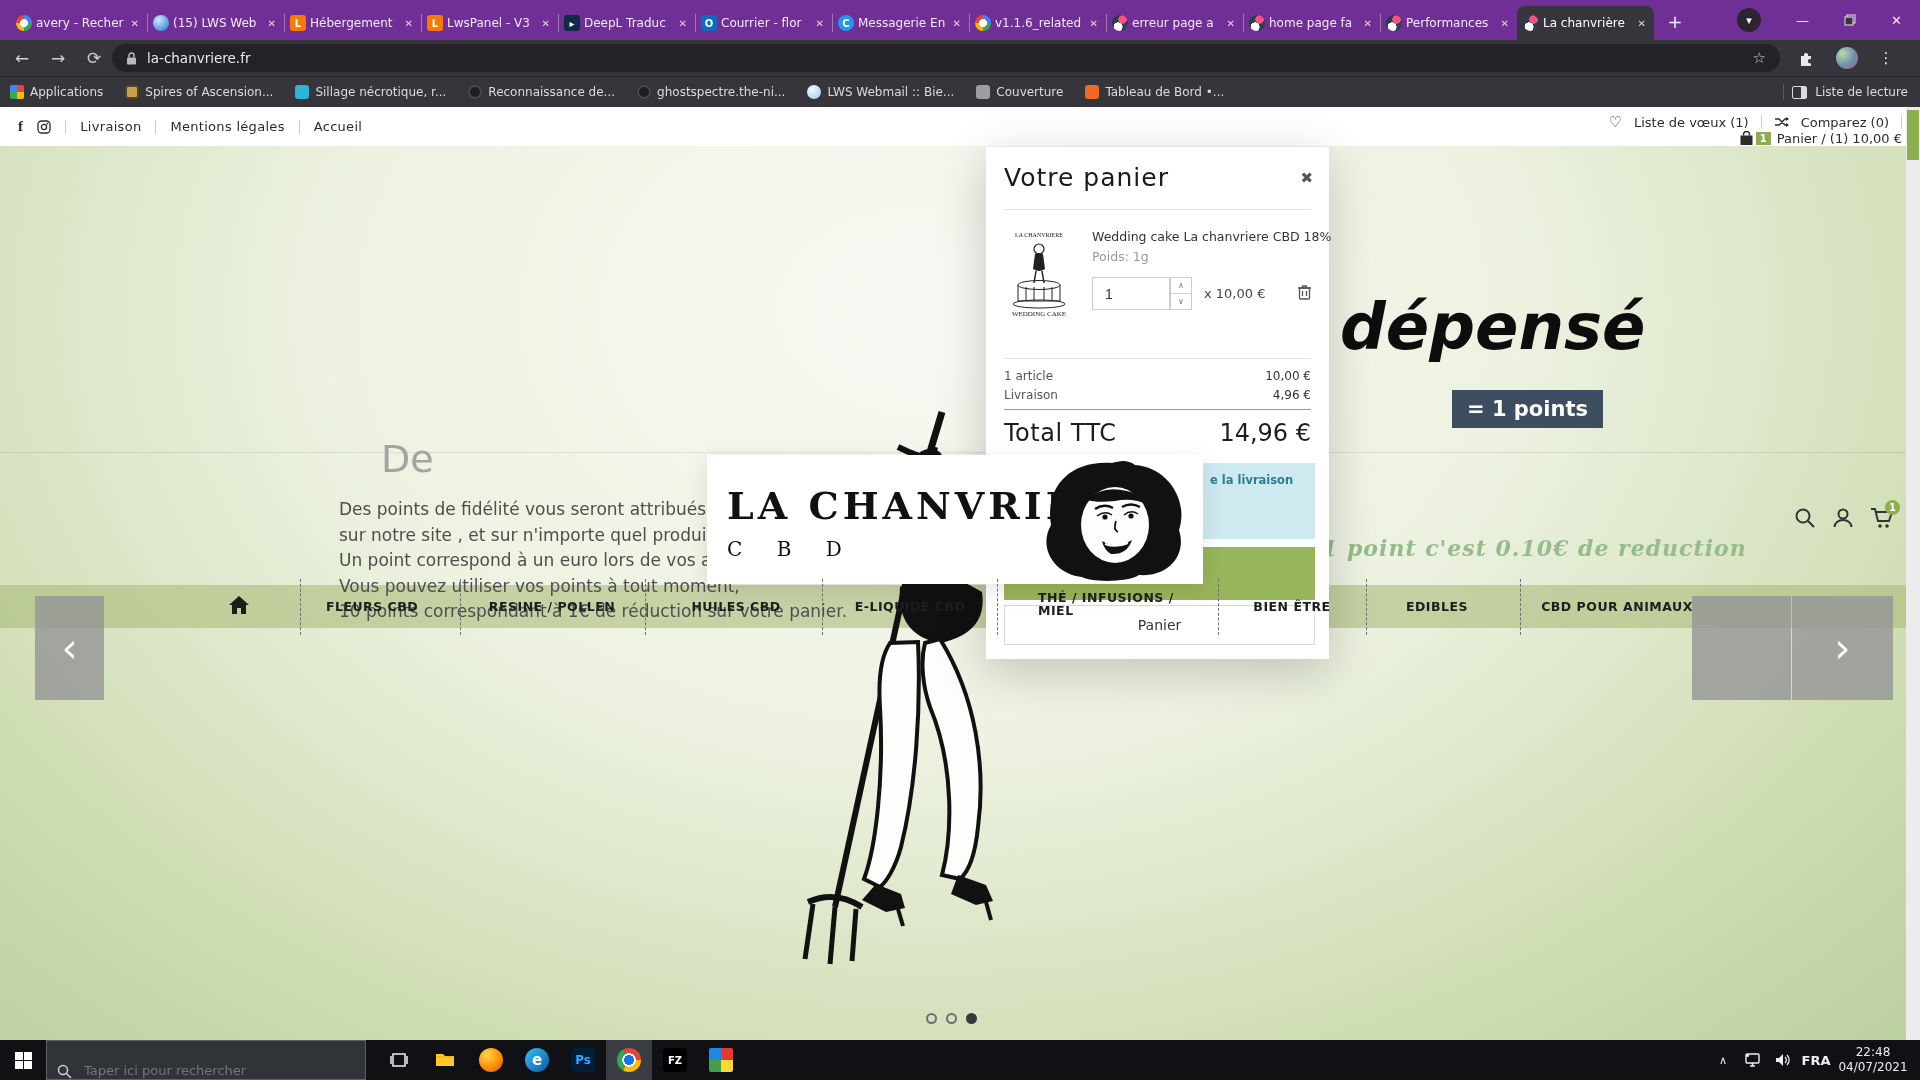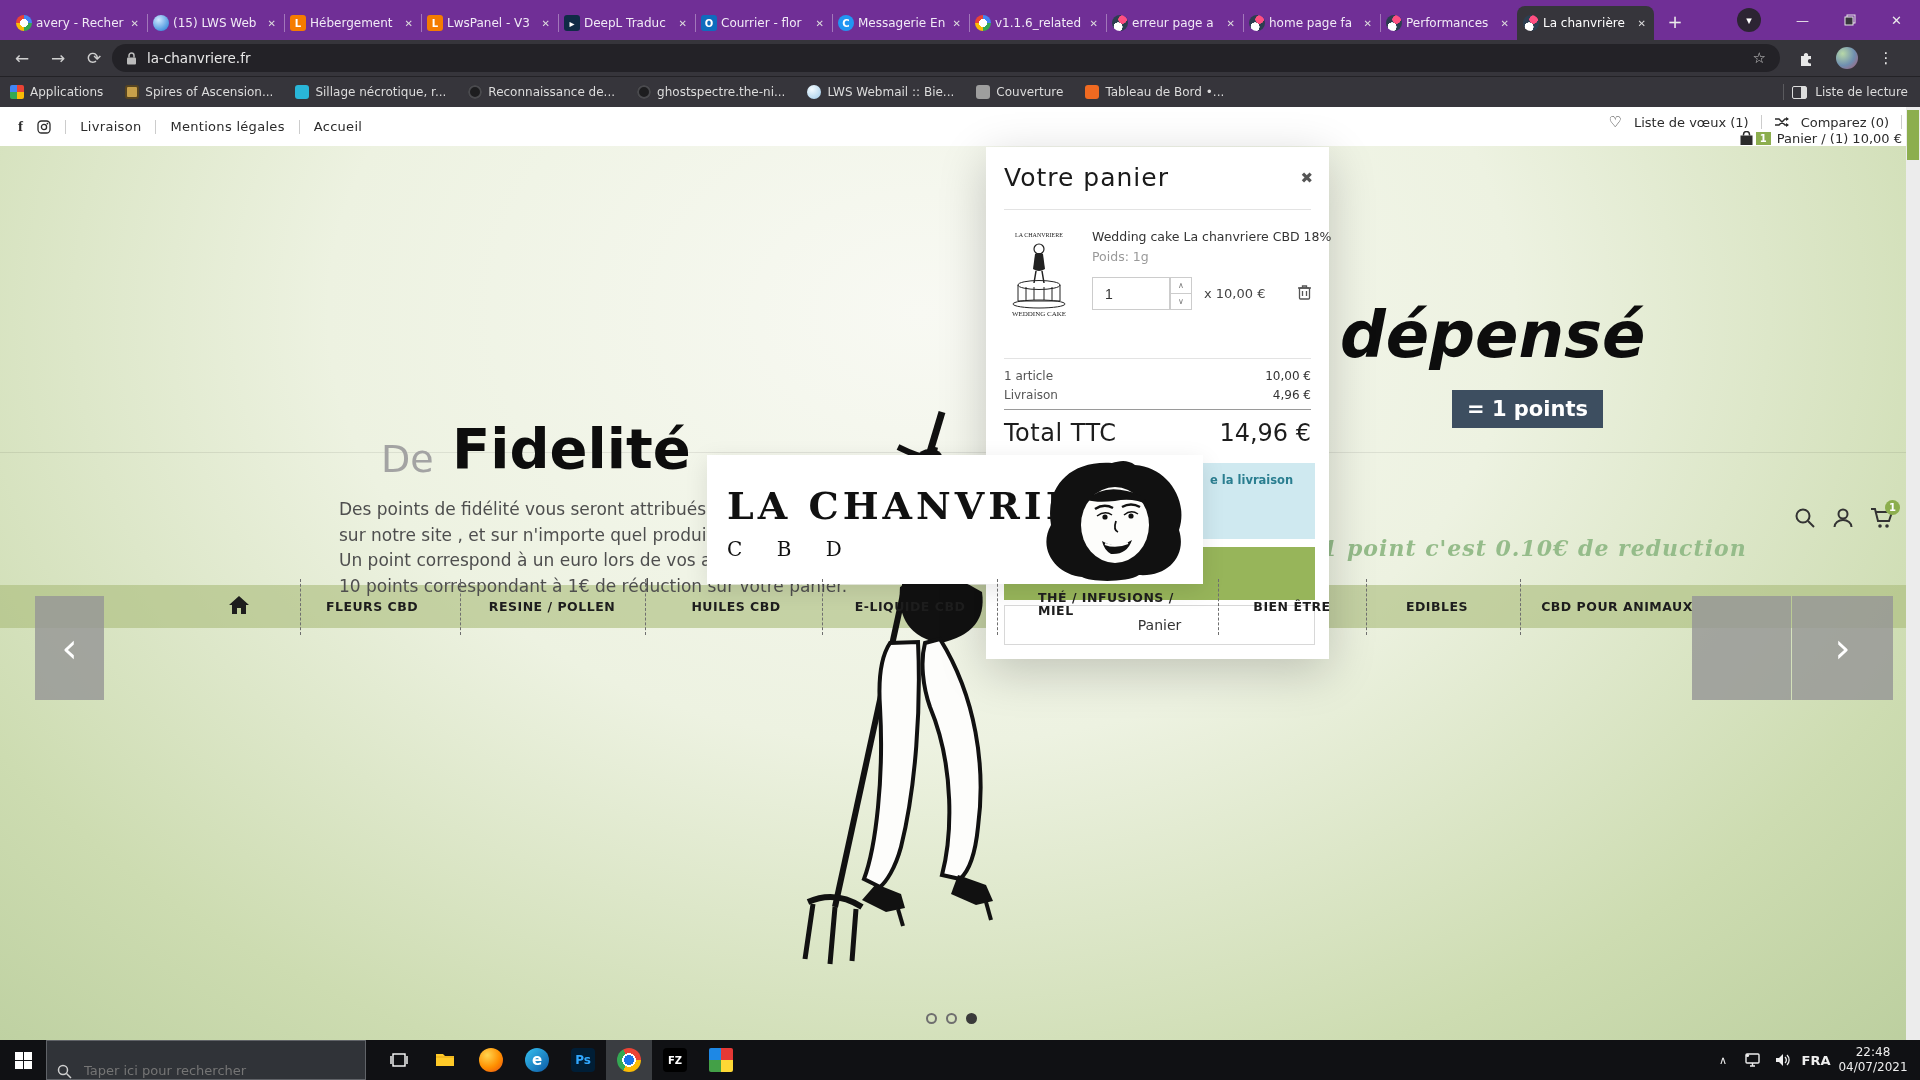--- a/index.html
+++ b/index.html
@@ -265,29 +265,29 @@
             <path d="M4.5 4.5 V3.5 a3 3 0 0 1 6 0 V4.5" fill="none" stroke="#2b2b2b" stroke-width="1.5"></path>
           </svg>
         <span style="background:#8cae4e;color:#fff;font-size:10px;font-weight:700;padding:1px 4px;margin-right:4px;">1</span>
         <span>Panier / (1) 10,00 €</span>
       </div>
     </div>
 
     <div class="hr-faint"></div>
 
     <div class="abs" style="left:381px;top:330px;font-size:38px;color:#a3a3a3;z-index:14;">De</div>
-    <div class="abs hero-h1" style="left:452px;top:314px;font-size:56px;z-index:14;">Fidelité</div>
     <div class="abs" id="hero-paragraph" style="left:339px;top:390px;font-size:17px;line-height:25.5px;color:#4e4e4e;z-index:14;">
         <div style="white-space: nowrap;">Des points de fidélité vous seront attribués à</div>
         <div style="white-space: nowrap;">sur notre site , et sur n'importe quel produit .</div>
         <div style="white-space: nowrap;">Un point correspond à un euro lors de vos ac</div>
+        <div style="white-space: nowrap;">Vous pouvez utiliser vos points à tout moment,</div>
         <div style="white-space: nowrap;">10 points correspondant à 1€ de réduction sur votre panier.</div>
       </div>
 
-    <div class="abs hero-h1" style="left:1340px;top:196px;font-size:64px;font-style:italic;z-index:14;">dépensé</div>
+    <div class="abs hero-h1" style="left:1340px;top:188px;font-size:64px;font-style:italic;z-index:14;">dépensé</div>
     <div class="abs" style="left:1452px;top:283px;background:#3d4e60;color:#fff;font-size:21px;font-weight:700;padding:7px 15px;z-index:14;">= 1 points</div>
     <div class="abs" style="left:1322px;top:428px;font-size:22px;font-weight:700;font-style:italic;color:#95bc8a;letter-spacing:1px;font-family:'DejaVu Serif','Liberation Serif',serif;z-index:14;">1 point c'est 0.10€ de reduction</div>
 
     <div class="abs" style="left:1794px;top:400px;display:flex;gap:16px;z-index:17;">
       <svg width="22" height="22" viewBox="0 0 22 22">
         <circle cx="9" cy="9" r="6.5" fill="none" stroke="#333" stroke-width="2"></circle>
           <path d="M14 14 L20 20" stroke="#333" stroke-width="2"></path>
         </svg>
       <svg width="22" height="22" viewBox="0 0 22 22">
         <circle cx="11" cy="7" r="4.5" fill="none" stroke="#333" stroke-width="2"></circle>

